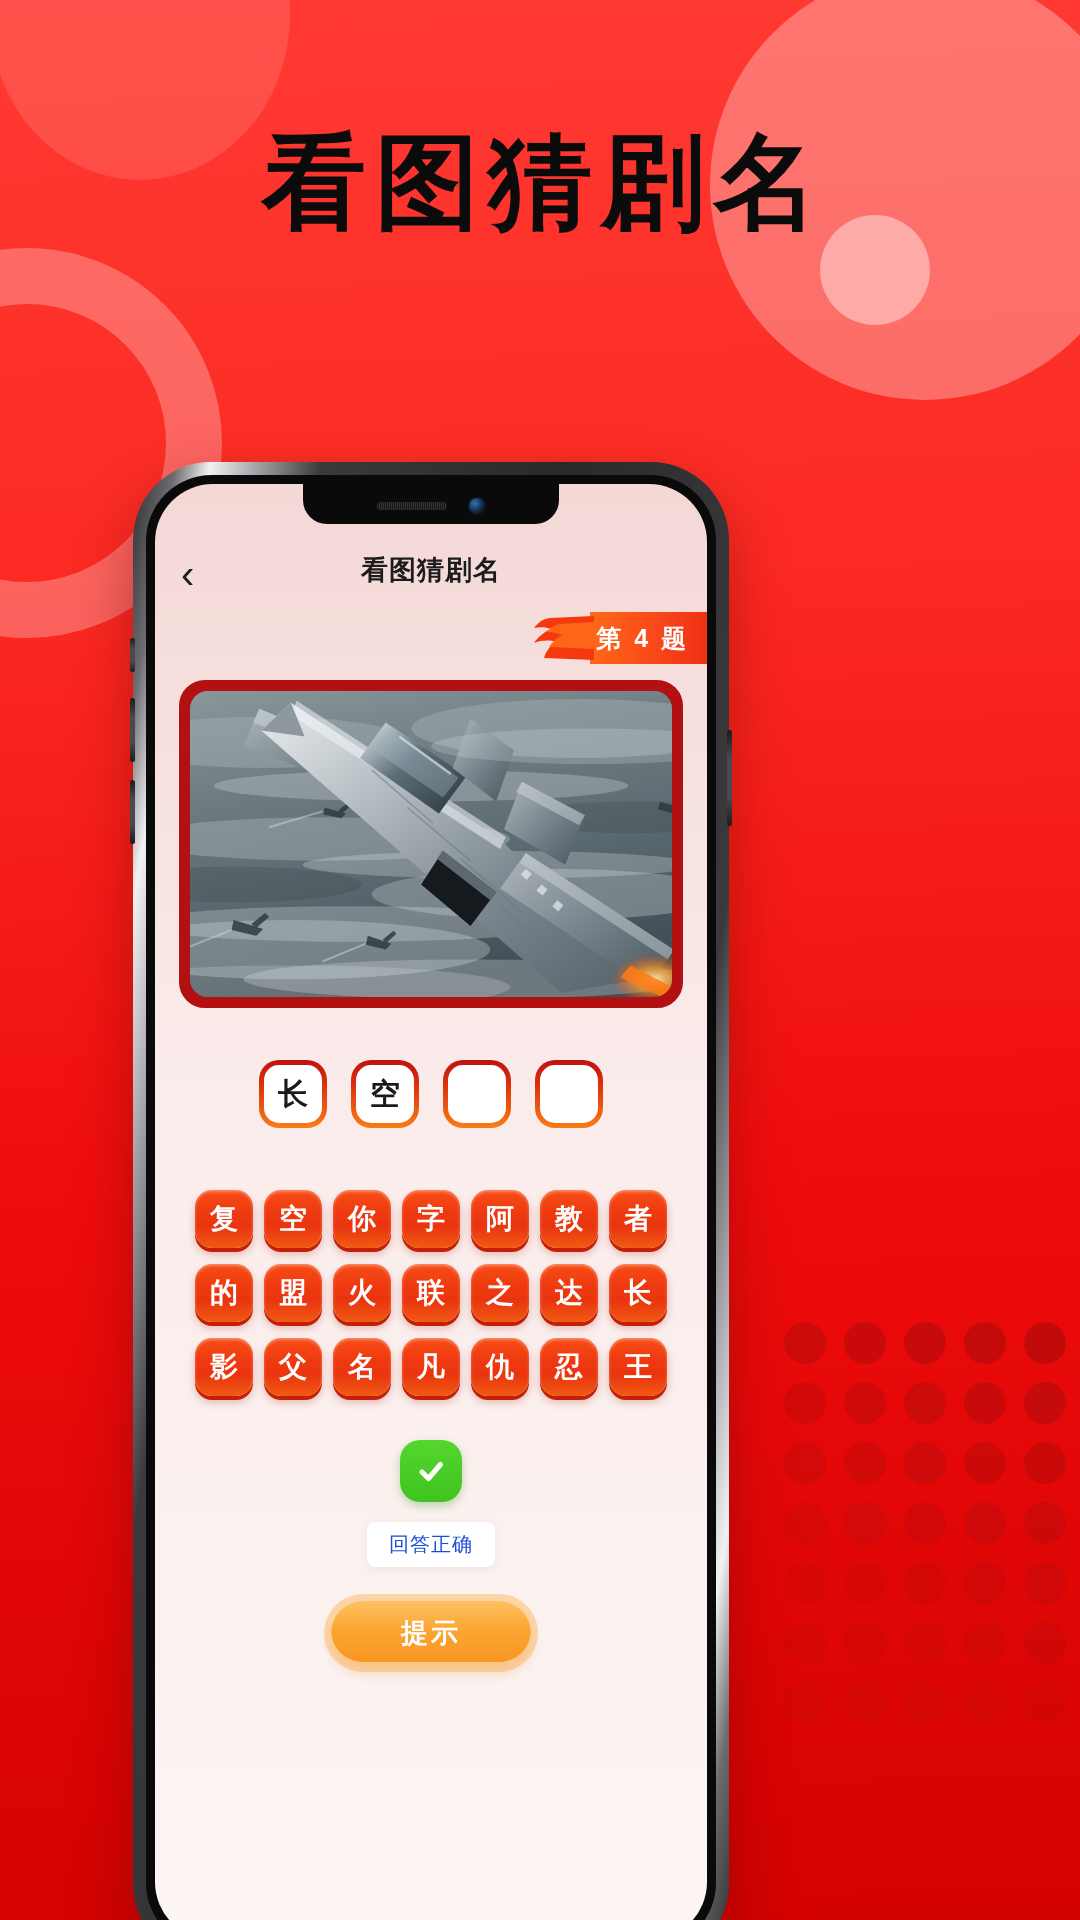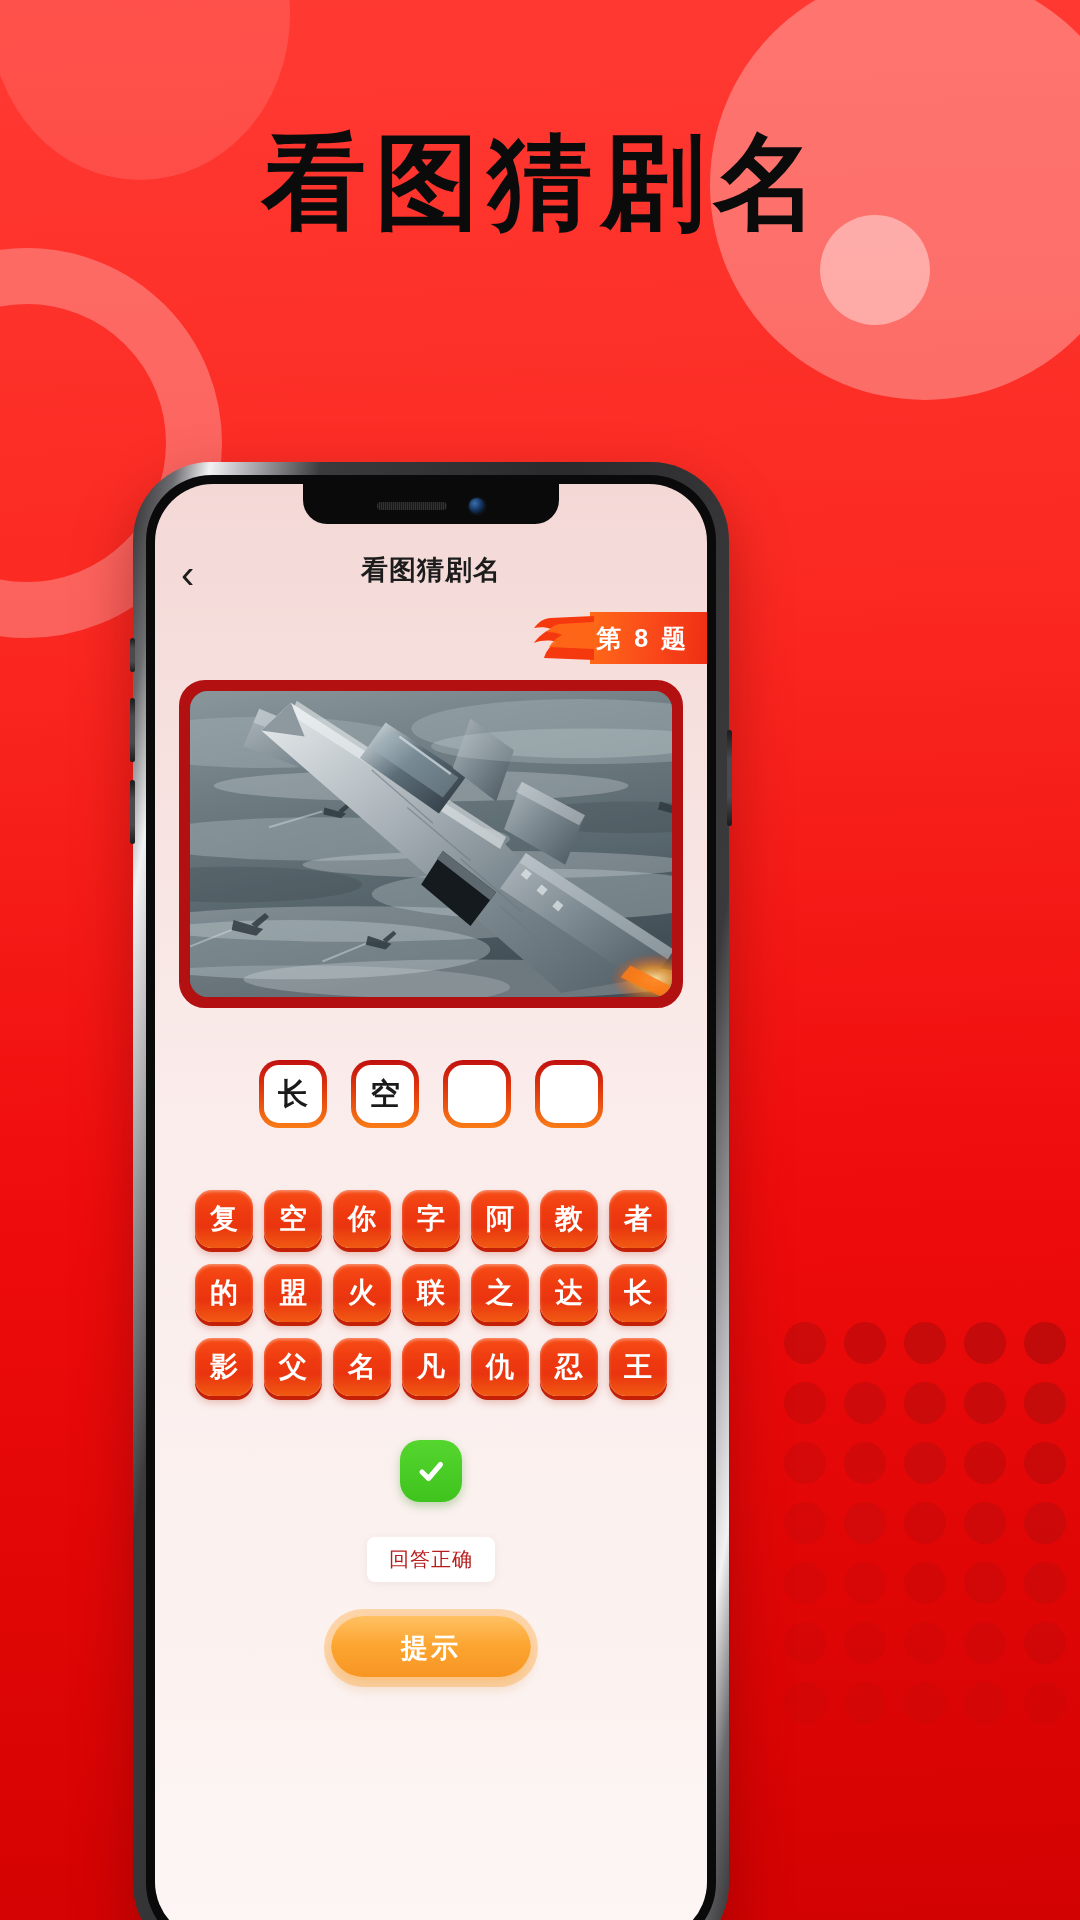--- a/index.html
+++ b/index.html
@@ -318,26 +318,26 @@
     width: 62px; height: 62px;
     border-radius: 20px;
     background: linear-gradient(180deg,#55d62f 0%, #3fc31d 100%);
     display: flex;
     align-items: center;
     justify-content: center;
     box-shadow: 0 4px 10px rgba(30,130,10,0.28);
   }
   #result-check svg { display: block; }
   #result-toast {
-    margin-top: 35px;
+    margin-top: 20px;
     background: #ffffff;
     border-radius: 8px;
     padding: 9px 22px;
     font-size: 20px;
-    color: #b91c1c;
+    color: #1d4ed8;
     letter-spacing: 1px;
     box-shadow: 0 2px 8px rgba(120,60,60,0.08);
   }
 
   
   #hint-button {
     margin: 34px auto 0;
     width: 200px; height: 64px;
     border-radius: 34px;
     background: linear-gradient(180deg,#ffc163 0%, #fca531 46%, #f79421 100%);
@@ -430,21 +430,21 @@
           <div id="badge-row">
             <div id="question-badge">
               <div id="badge-flame">
                 <svg width="74" height="52" viewBox="0 0 74 52">
                   <path d="M74 4 L30 6 C22 7 18 11 14 16 C20 15 26 15 31 17 C24 20 18 25 14 31
                            C22 28 30 28 36 30 C30 34 26 39 24 46 L74 48 Z" fill="#f6380f"></path>
                   <path d="M74 10 L40 12 C34 13 30 16 27 20 C33 20 38 21 42 23
                            C36 26 32 30 29 35 L74 37 Z" fill="#ff6a18" opacity="0.9"></path>
                 </svg>
               </div>
-              <div id="badge-plate">第 8 题</div>
+              <div id="badge-plate">第 4 题</div>
             </div>
           </div>
 
           <div id="picture-frame">
             <div id="picture-inner">
               <svg id="jet-svg" viewBox="0 0 520 310" preserveAspectRatio="xMidYMid slice">
                 <defs>
                   <linearGradient id="sky" x1="0" y1="0" x2="0.3" y2="1">
                     <stop offset="0%" stop-color="#8a979b"></stop>
                     <stop offset="35%" stop-color="#6e7c82"></stop>

